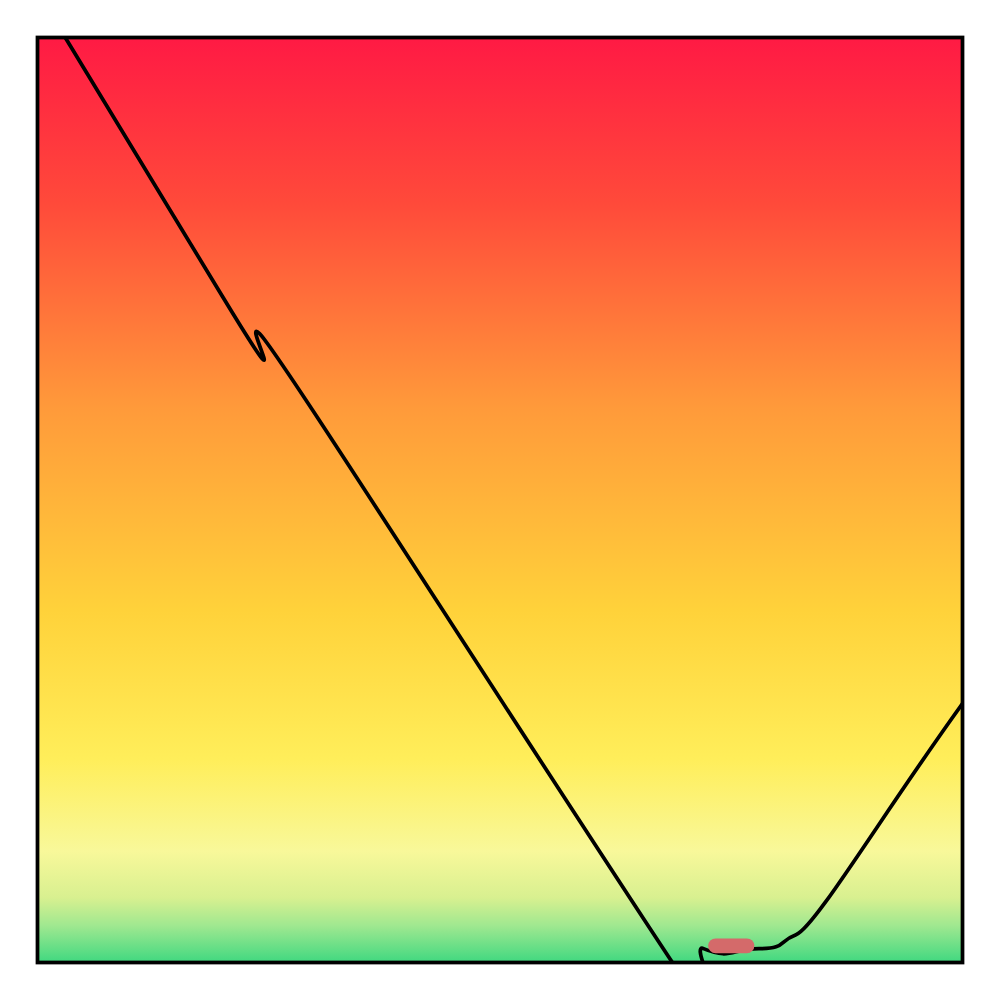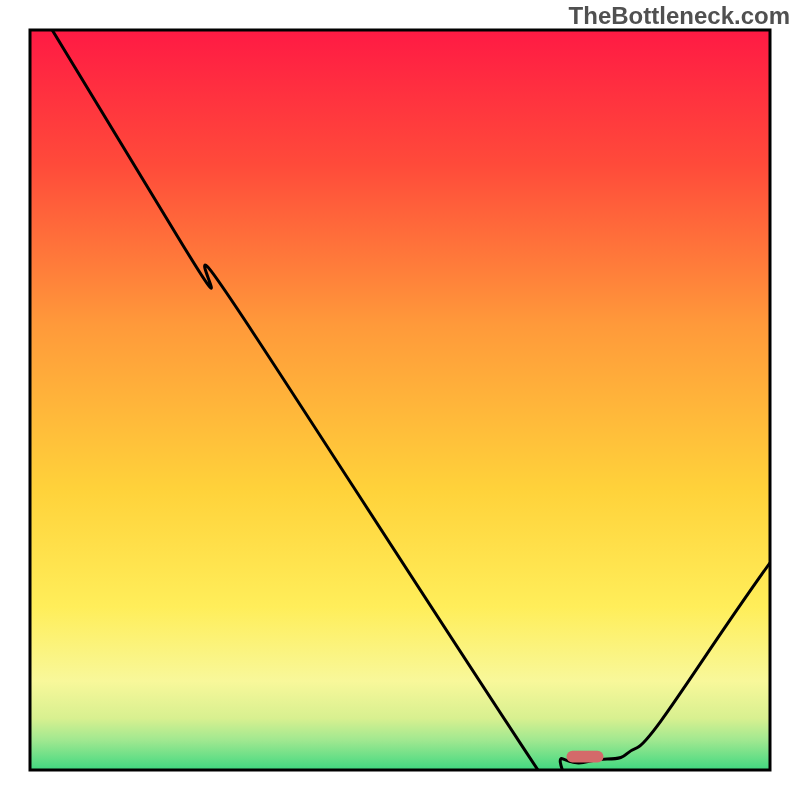--- a/index.html
+++ b/index.html
@@ -25,21 +25,20 @@
     letter-spacing: 0px;
   }
   svg {
     display: block;
   }
 </style>
 </head>
 <body>
 
 <div class="container">
-  <div class="watermark">TheBottleneck.com</div>
   <svg id="chart-svg" width="800" height="800" viewBox="0 0 800 800">
     <defs>
       <linearGradient id="bg-grad" x1="0" y1="0" x2="0" y2="1">
           <stop offset="0%" stop-color="#ff1a44"></stop>
           <stop offset="18%" stop-color="#ff4a3a"></stop>
           <stop offset="40%" stop-color="#ff9a3a"></stop>
           <stop offset="62%" stop-color="#ffd23a"></stop>
           <stop offset="78%" stop-color="#ffee5a"></stop>
           <stop offset="88%" stop-color="#f8f89a"></stop>
           <stop offset="93%" stop-color="#d8f090"></stop>

